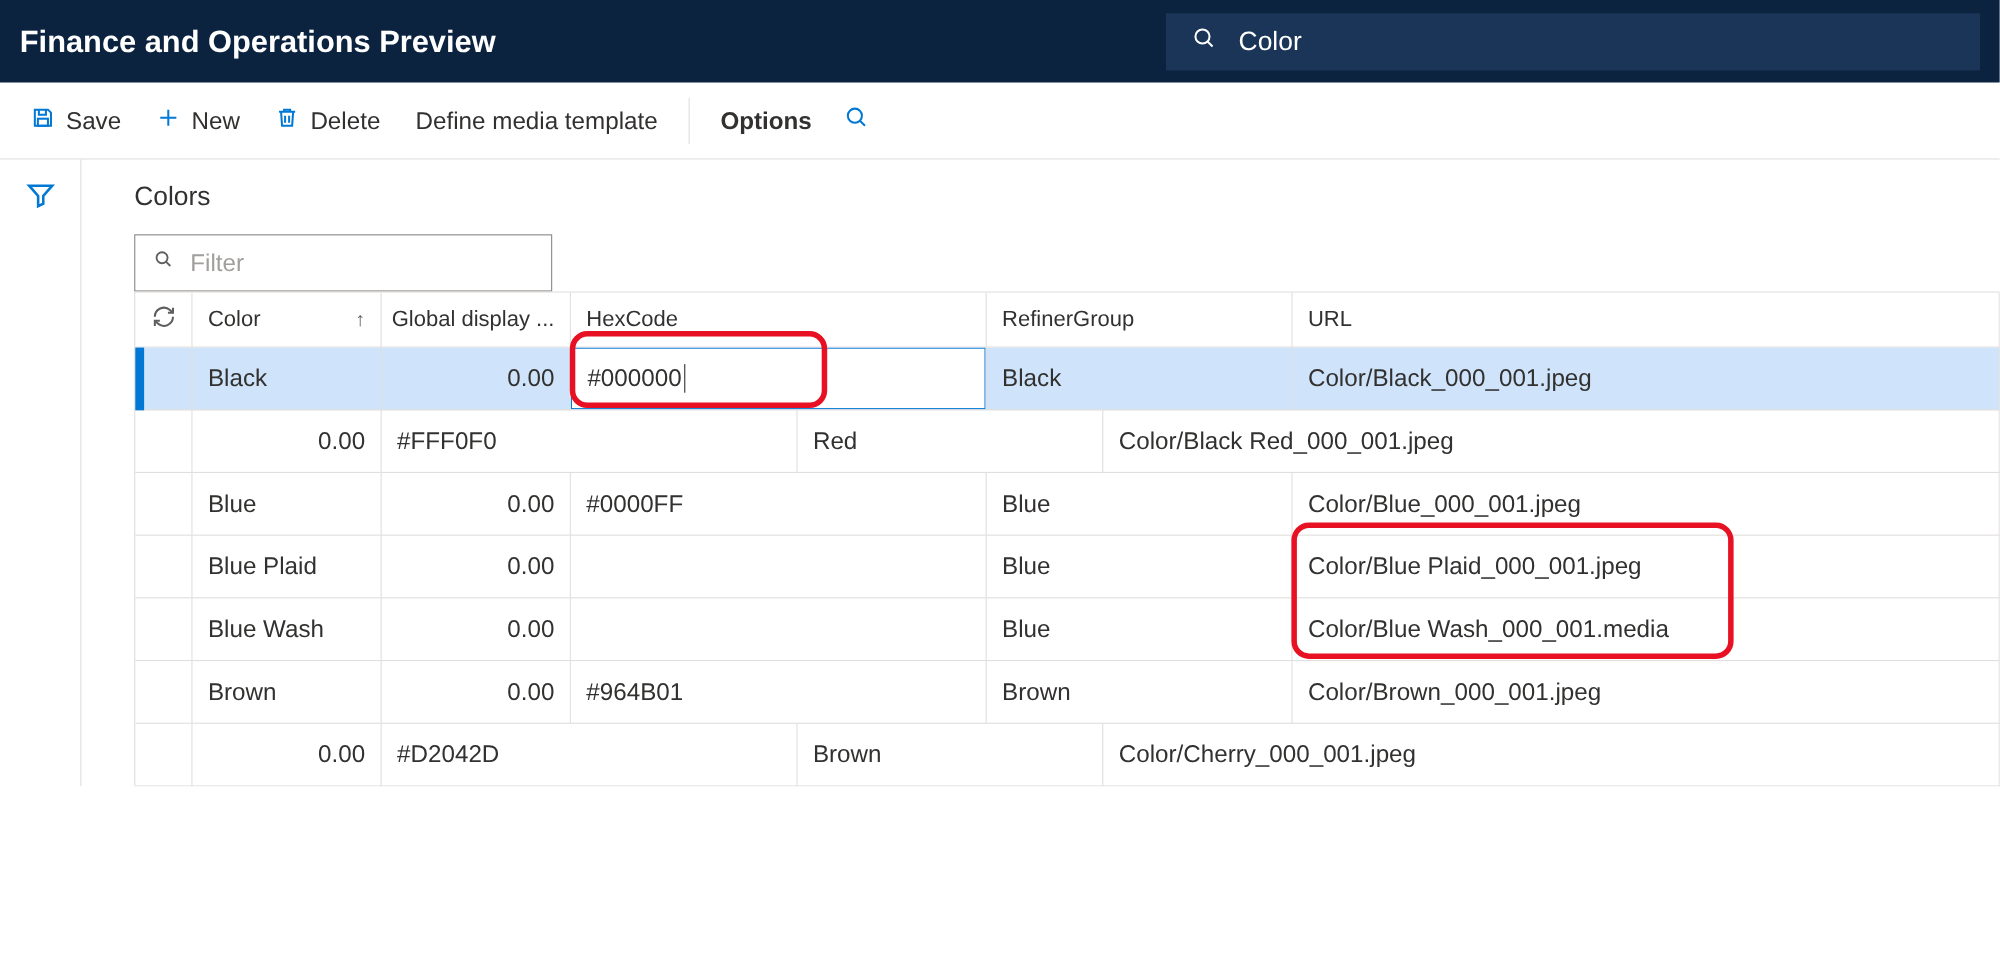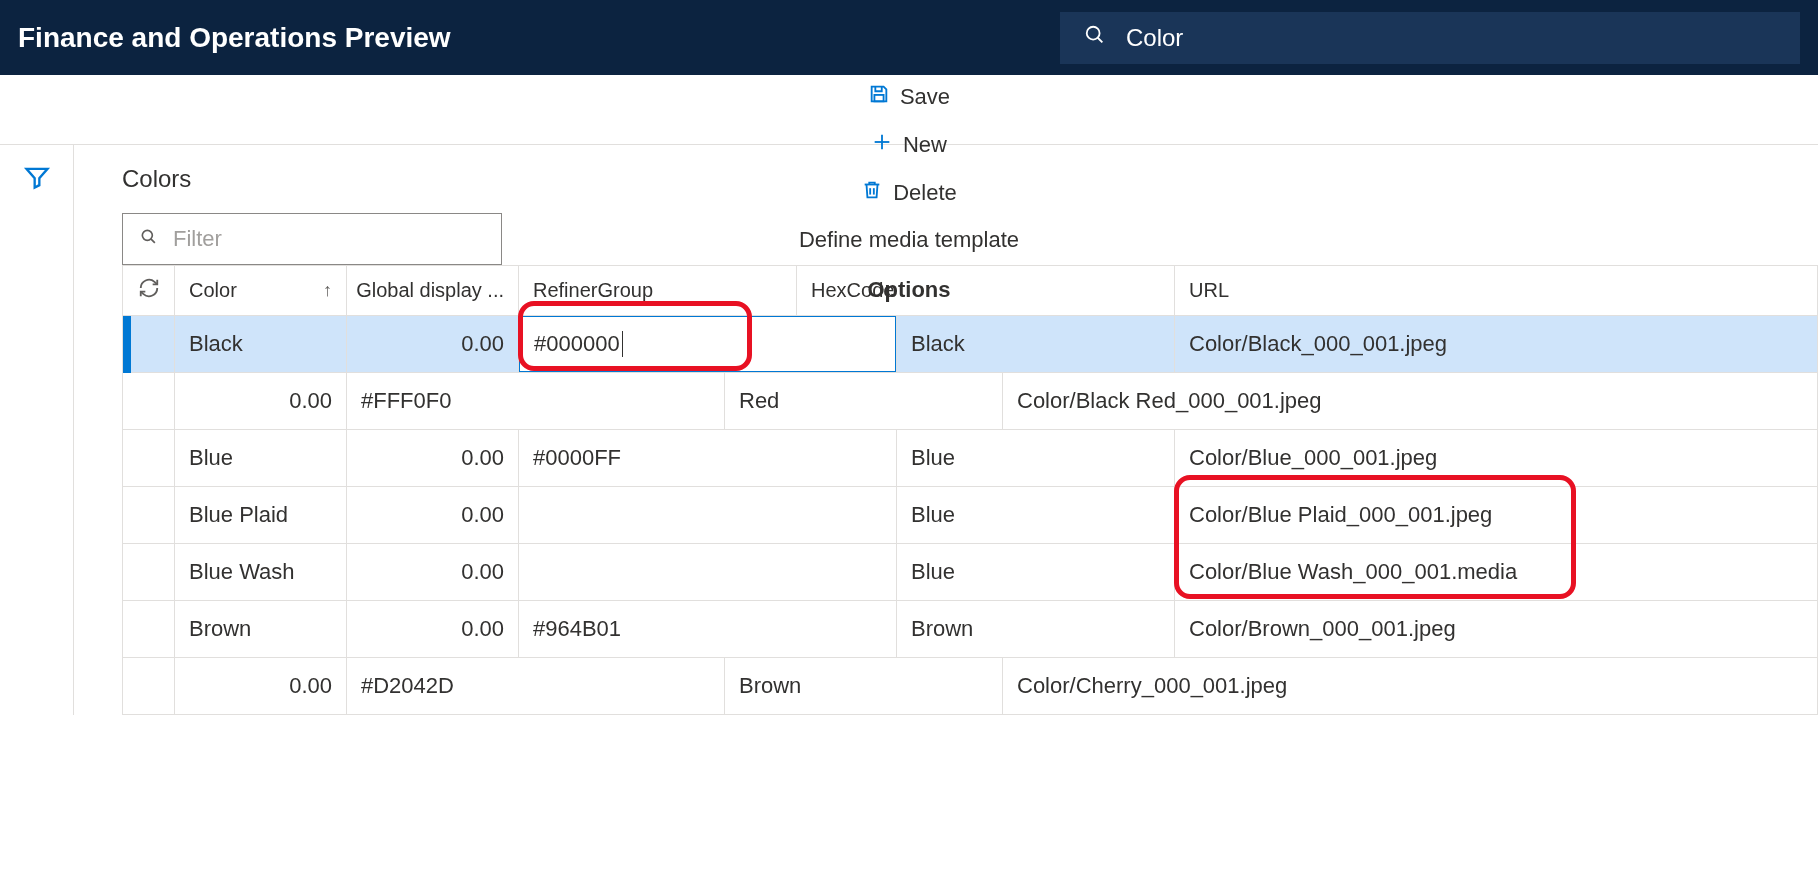--- a/index.html
+++ b/index.html
@@ -6,21 +6,21 @@
     body { font-family: "Segoe UI", Tahoma, sans-serif; font-size: 20px; color: #323130; background: #fff; }
 
     
     .top-bar { display: flex; align-items: center; background: #0c2340; color: #fff; height: 75px; padding: 0 18px; }
     .app-title { font-size: 28px; font-weight: 600; flex: 0 0 auto; margin-right: 40px; }
     .search-wrap { margin-left: auto; width: 740px; height: 52px; background: #1a3558; display: flex; align-items: center; padding: 0 24px; }
     .search-wrap svg { width: 22px; height: 22px; margin-right: 20px; }
     .search-wrap input { background: transparent; border: none; outline: none; color: #fff; font-size: 24px; width: 100%; }
 
     
-    .action-bar { display: flex; align-items: center; height: 70px; border-bottom: 1px solid #e1dfdd; padding: 0 14px; gap: 4px; flex-direction: column; }
+    .action-bar { display: flex; align-items: center; height: 70px; border-bottom: 1px solid #e1dfdd; padding: 0 14px; gap: 4px; }
     .action-btn { display: flex; align-items: center; gap: 10px; padding: 8px 14px; font-size: 22px; color: #323130; background: transparent; border: none; cursor: pointer; }
     .action-btn svg { width: 22px; height: 22px; }
     .action-btn.icon-blue svg { stroke: #0078d4; fill: none; }
     .divider-v { width: 1px; height: 42px; background: #e1dfdd; margin: 0 10px; }
     .action-btn.bold { font-weight: 600; }
     .icon-only { padding: 8px 12px; }
 
     
     .main { display: flex; }
     .side-rail { width: 74px; border-right: 1px solid #e1dfdd; padding-top: 18px; display: flex; flex-direction: column; align-items: center; }
@@ -168,25 +168,25 @@
                 </svg>
             </span>
           </div>
           <div class="cell col-color">
             <span>Color</span>
             <span class="sort-arrow">↑</span>
           </div>
           <div class="cell col-disp">
             <span style="margin-right:auto">Global display ...</span>
           </div>
+          <div class="cell col-hex">
+            <span>HexCode</span>
+          </div>
           <div class="cell col-ref">
             <span>RefinerGroup</span>
-          </div>
-          <div class="cell col-hex">
-            <span>HexCode</span>
           </div>
           <div class="cell col-url">
             <span>URL</span>
           </div>
         </div>
 
         <div class="grid-row row-selected">
           <div class="cell col-handle"></div>
           <div class="cell col-color">Black</div>
           <div class="cell col-disp">0.00</div>

